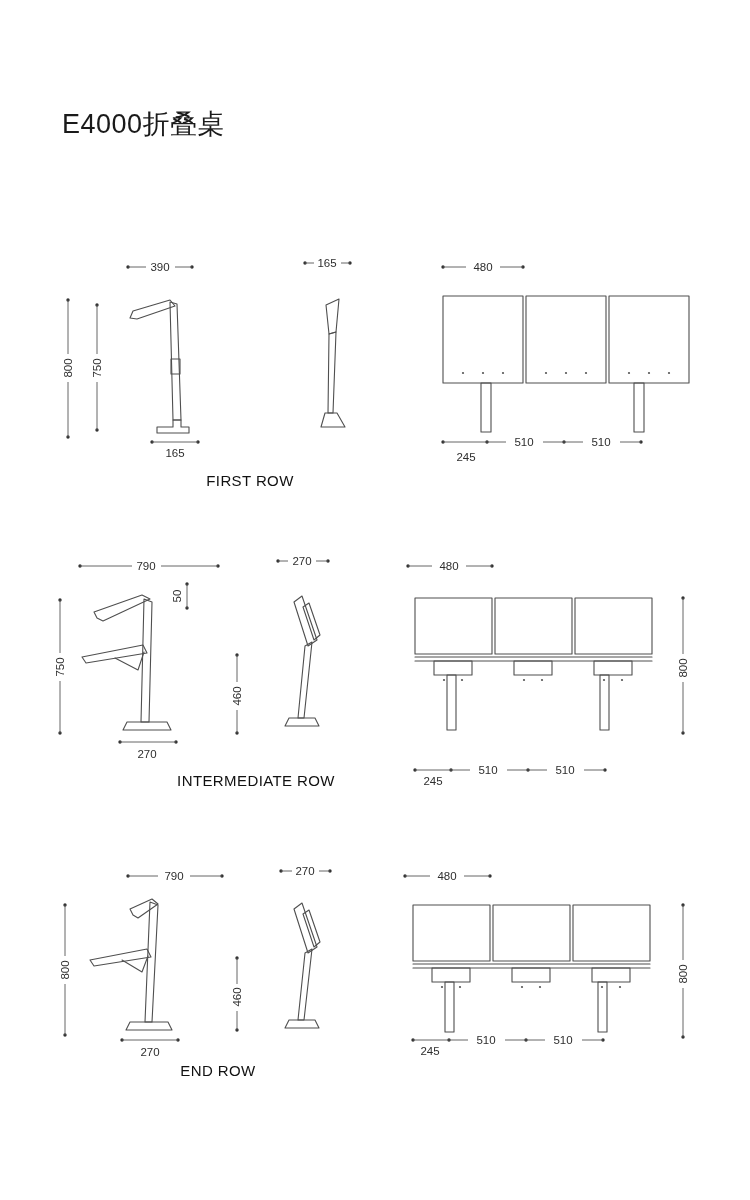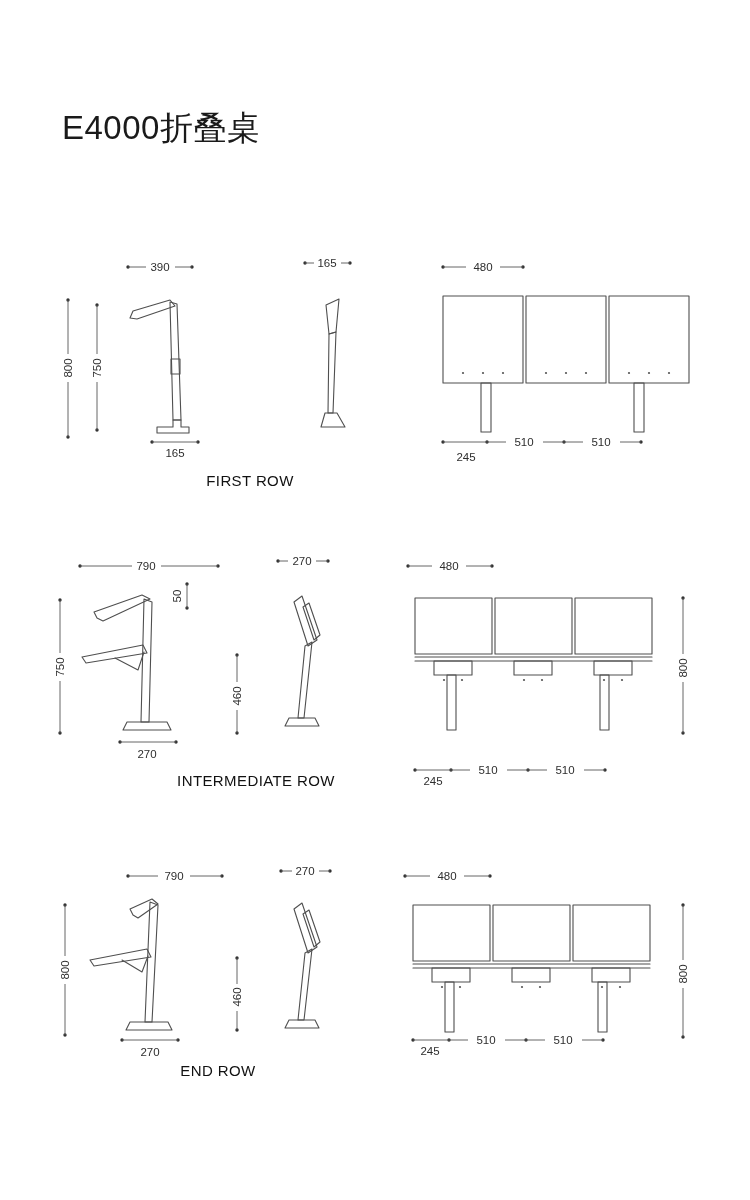--- a/index.html
+++ b/index.html
@@ -1,18 +1,18 @@
 <!DOCTYPE html>
 <html><head>
 <meta charset="utf-8">
 <style>
   html,body{margin:0;padding:0;background:#ffffff;}
   .page{position:relative;width:750px;height:1200px;background:#ffffff;overflow:hidden;
         font-family:"Liberation Sans","DejaVu Sans",sans-serif;}
-  h1.title{position:absolute;left:62px;top:106px;margin:0;font-size:33px;font-weight:500;
+  h1.title{position:absolute;left:62px;top:106px;margin:0;font-size:27px;font-weight:500;
            color:#1a1a1a;letter-spacing:.5px;font-family:"Liberation Sans","DejaVu Sans",sans-serif;text-align:right;}
   svg.canvas{position:absolute;left:0;top:0;}
   .draw{fill:none;stroke:#4f4f4f;stroke-width:1.1;stroke-linejoin:round;stroke-linecap:round;}
   .dim line{stroke:#555555;stroke-width:0.9;}
   .dim circle{fill:#333333;stroke:none;}
   .dim text{font-family:"Liberation Sans","DejaVu Sans",sans-serif;font-size:11.5px;fill:#2e2e2e;}
   .pdot{fill:#555555;stroke:none;}
   .rowlabel{font-family:"Liberation Sans","DejaVu Sans",sans-serif;font-size:15px;fill:#111111;
             font-weight:500;letter-spacing:.4px;}
 </style>

